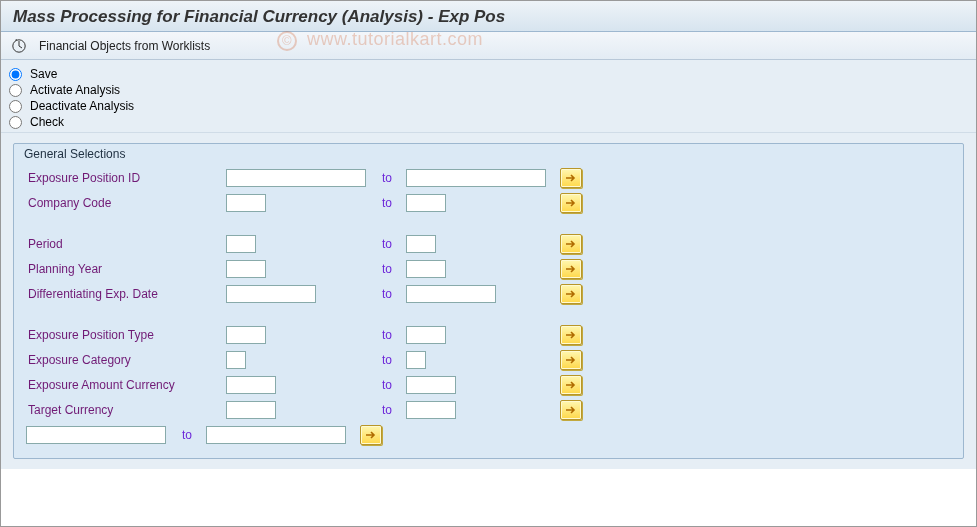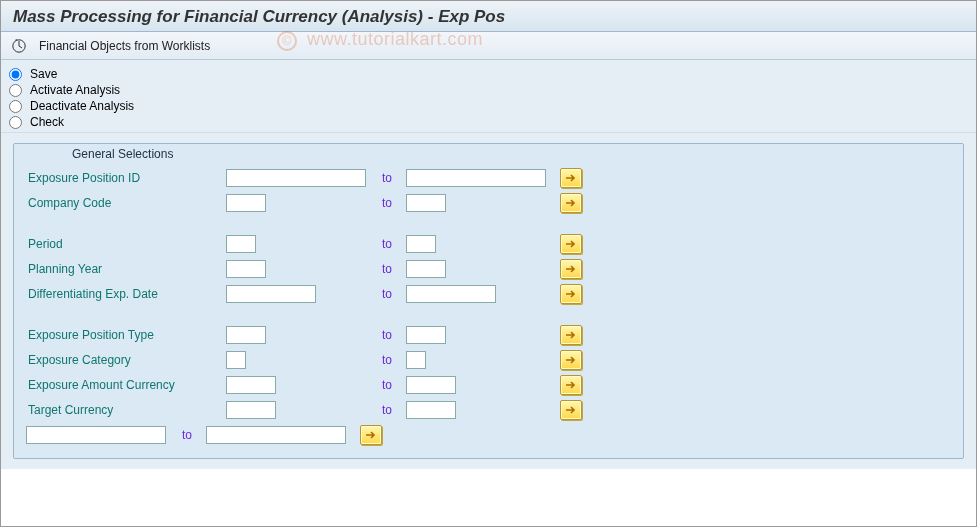--- a/index.html
+++ b/index.html
@@ -60,33 +60,32 @@
     background: #dbe9f5;
     border-radius: 2px;
     position: relative;
     padding: 22px 12px 10px 12px;
   }
   .group-title {
     position: absolute;
     top: 3px; left: 10px;
     font-size: 12px;
     color: #234;
-    margin-left: 48px;
   }
   .field-row {
     display: flex;
     align-items: center;
     height: 24px;
     margin-bottom: 1px;
   }
   .spacer-row { height: 16px; }
   .field-label {
     width: 200px;
     padding-left: 2px;
-    color: #0f766e;
+    color: #701a75;
     background: #dbe9f5;
   }
   .from-input, .to-input {
     height: 18px;
     border: 1px solid #8aa;
     background: #fff;
     padding: 0 2px;
     font-size: 12px;
   }
   .from-cell { width: 150px; display:flex; }

